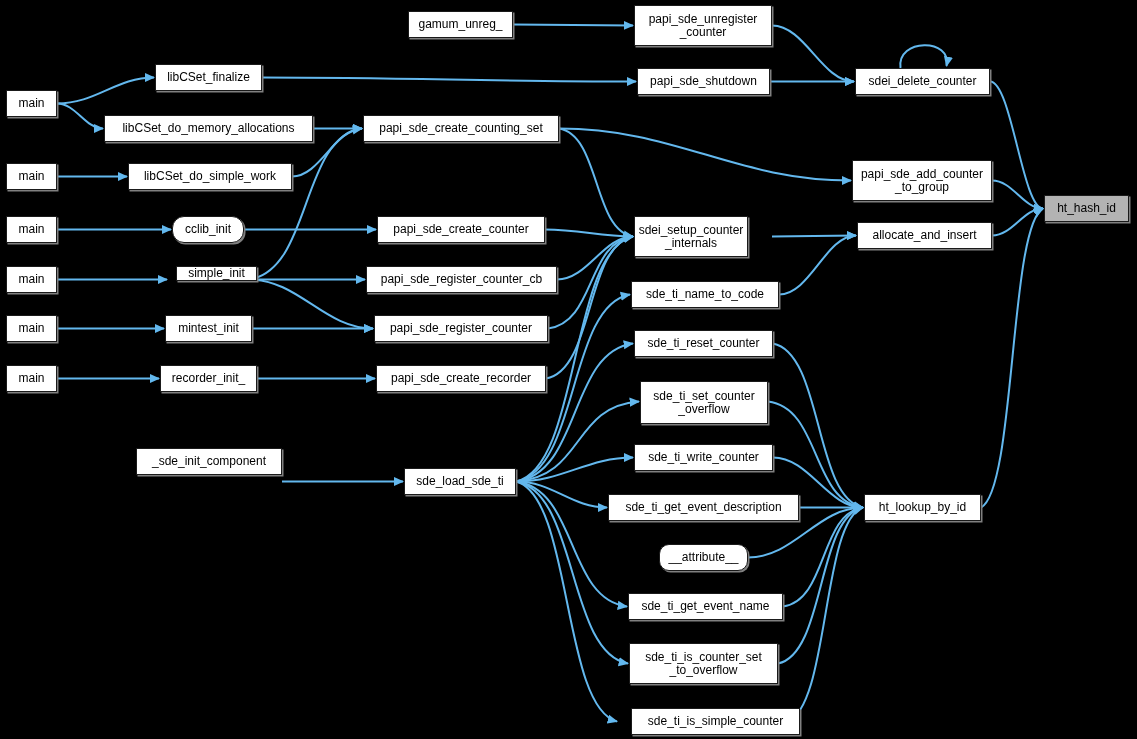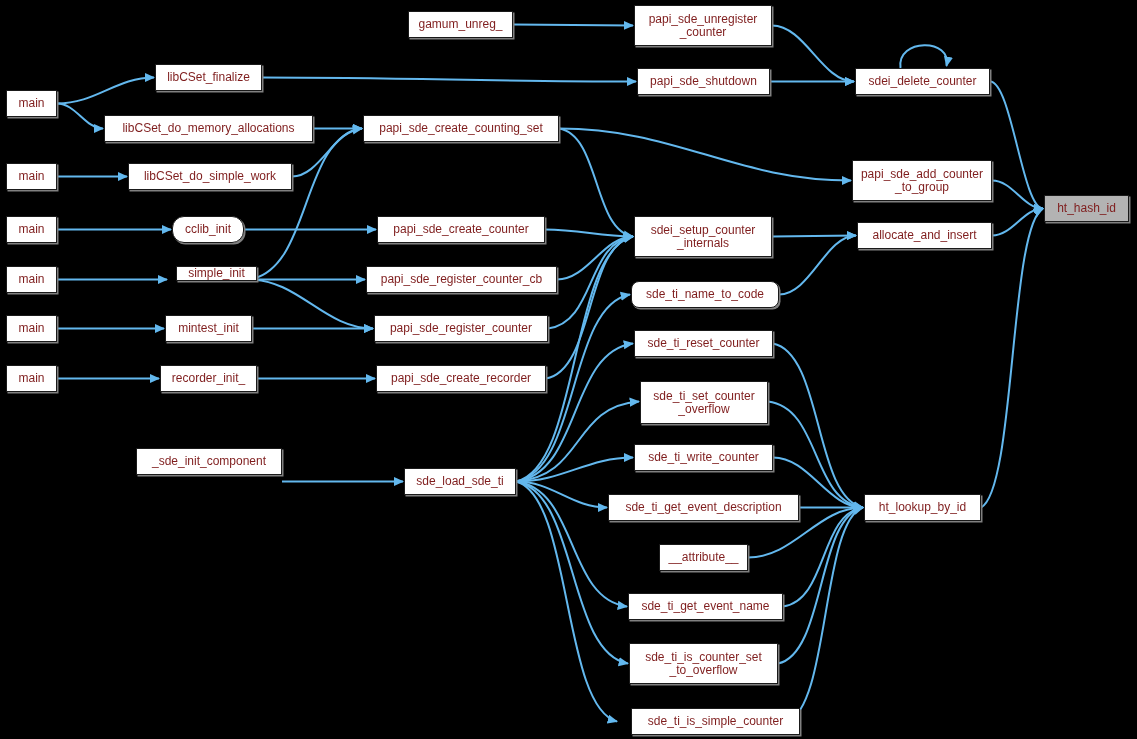--- a/index.html
+++ b/index.html
@@ -1,21 +1,21 @@
 <!DOCTYPE html>
 <html><head>
 <meta charset="utf-8">
 <style>
   html,body{margin:0;padding:0;background:#000;}
   #canvas{position:relative;width:1137px;height:739px;background:#000;overflow:hidden;
           font-family:"Liberation Sans", sans-serif;}
   svg#edges{position:absolute;left:0;top:0;width:1137px;height:739px;}
   .node{position:absolute;box-sizing:border-box;background:#ffffff;border:1px solid #1a1a1a;
         display:flex;align-items:center;justify-content:center;text-align:center;
-        font-size:12px;color:#7f1d1d;line-height:13px;letter-spacing:0px;
+        font-size:12px;color:#000000;line-height:13px;letter-spacing:0px;
         box-shadow:1.5px 1.5px 0 0 #808080;white-space:pre-line;padding:0 3px;}
   .node.current{background:#b3b3b3;}
 </style>
 </head>
 <body>
 
 <div id="canvas">
   <svg id="edges" xmlns="http://www.w3.org/2000/svg">
       <defs>
         <marker id="ar" viewBox="0 0 10 10" refX="9" refY="5" markerWidth="5.2" markerHeight="5.2" orient="auto-start-reverse">
@@ -91,29 +91,29 @@
       <div class="node" style="left: 408px; top: 11px; width: 105px; height: 27px;">gamum_unreg_</div>
       <div class="node" style="left: 363px; top: 115px; width: 196px; height: 27px;">papi_sde_create_counting_set</div>
       <div class="node" style="left: 377px; top: 216px; width: 168px; height: 27px;">papi_sde_create_counter</div>
       <div class="node" style="left: 366px; top: 266px; width: 191px; height: 27px;">papi_sde_register_counter_cb</div>
       <div class="node" style="left: 374px; top: 315px; width: 174px; height: 27px;">papi_sde_register_counter</div>
       <div class="node" style="left: 376px; top: 365px; width: 170px; height: 27px;">papi_sde_create_recorder</div>
       <div class="node" style="left: 404px; top: 468px; width: 112px; height: 27px;">sde_load_sde_ti</div>
       <div class="node" style="left: 634px; top: 5px; width: 138px; height: 41px;">papi_sde_unregister
 _counter</div>
       <div class="node" style="left: 637px; top: 68px; width: 133px; height: 27px;">papi_sde_shutdown</div>
-      <div class="node" style="left: 634px; top: 216px; width: 138px; height: 41px;">sdei_setup_counter
+      <div class="node" style="left: 634px; top: 216px; width: 114px; height: 41px;">sdei_setup_counter
 _internals</div>
-      <div class="node" style="left: 631px; top: 281px; width: 148px; height: 27px; border-radius: 8px;">sde_ti_name_to_code</div>
+      <div class="node" style="left: 631px; top: 281px; width: 148px; height: 27px;">sde_ti_name_to_code</div>
       <div class="node" style="left: 634px; top: 330px; width: 139px; height: 27px;">sde_ti_reset_counter</div>
       <div class="node" style="left: 640px; top: 381px; width: 128px; height: 43px;">sde_ti_set_counter
 _overflow</div>
       <div class="node" style="left: 634px; top: 444px; width: 139px; height: 27px;">sde_ti_write_counter</div>
       <div class="node" style="left: 608px; top: 494px; width: 191px; height: 27px;">sde_ti_get_event_description</div>
-      <div class="node" style="left: 659px; top: 544px; width: 89px; height: 27px;">__attribute__</div>
+      <div class="node" style="left: 659px; top: 544px; width: 89px; height: 27px; border-radius: 10px;">__attribute__</div>
       <div class="node" style="left: 628px; top: 593px; width: 155px; height: 27px;">sde_ti_get_event_name</div>
       <div class="node" style="left: 629px; top: 643px; width: 149px; height: 41px;">sde_ti_is_counter_set
 _to_overflow</div>
       <div class="node" style="left: 618px; top: 708px; width: 169px; height: 27px; margin-left: 13px;">sde_ti_is_simple_counter</div>
       <div class="node" style="left: 855px; top: 68px; width: 135px; height: 27px;">sdei_delete_counter</div>
       <div class="node" style="left: 852px; top: 160px; width: 140px; height: 41px;">papi_sde_add_counter
 _to_group</div>
       <div class="node" style="left: 857px; top: 222px; width: 135px; height: 27px;">allocate_and_insert</div>
       <div class="node" style="left: 864px; top: 494px; width: 117px; height: 27px;">ht_lookup_by_id</div>
       <div class="node current" style="left: 1044px; top: 195px; width: 85px; height: 27px;">ht_hash_id</div>

